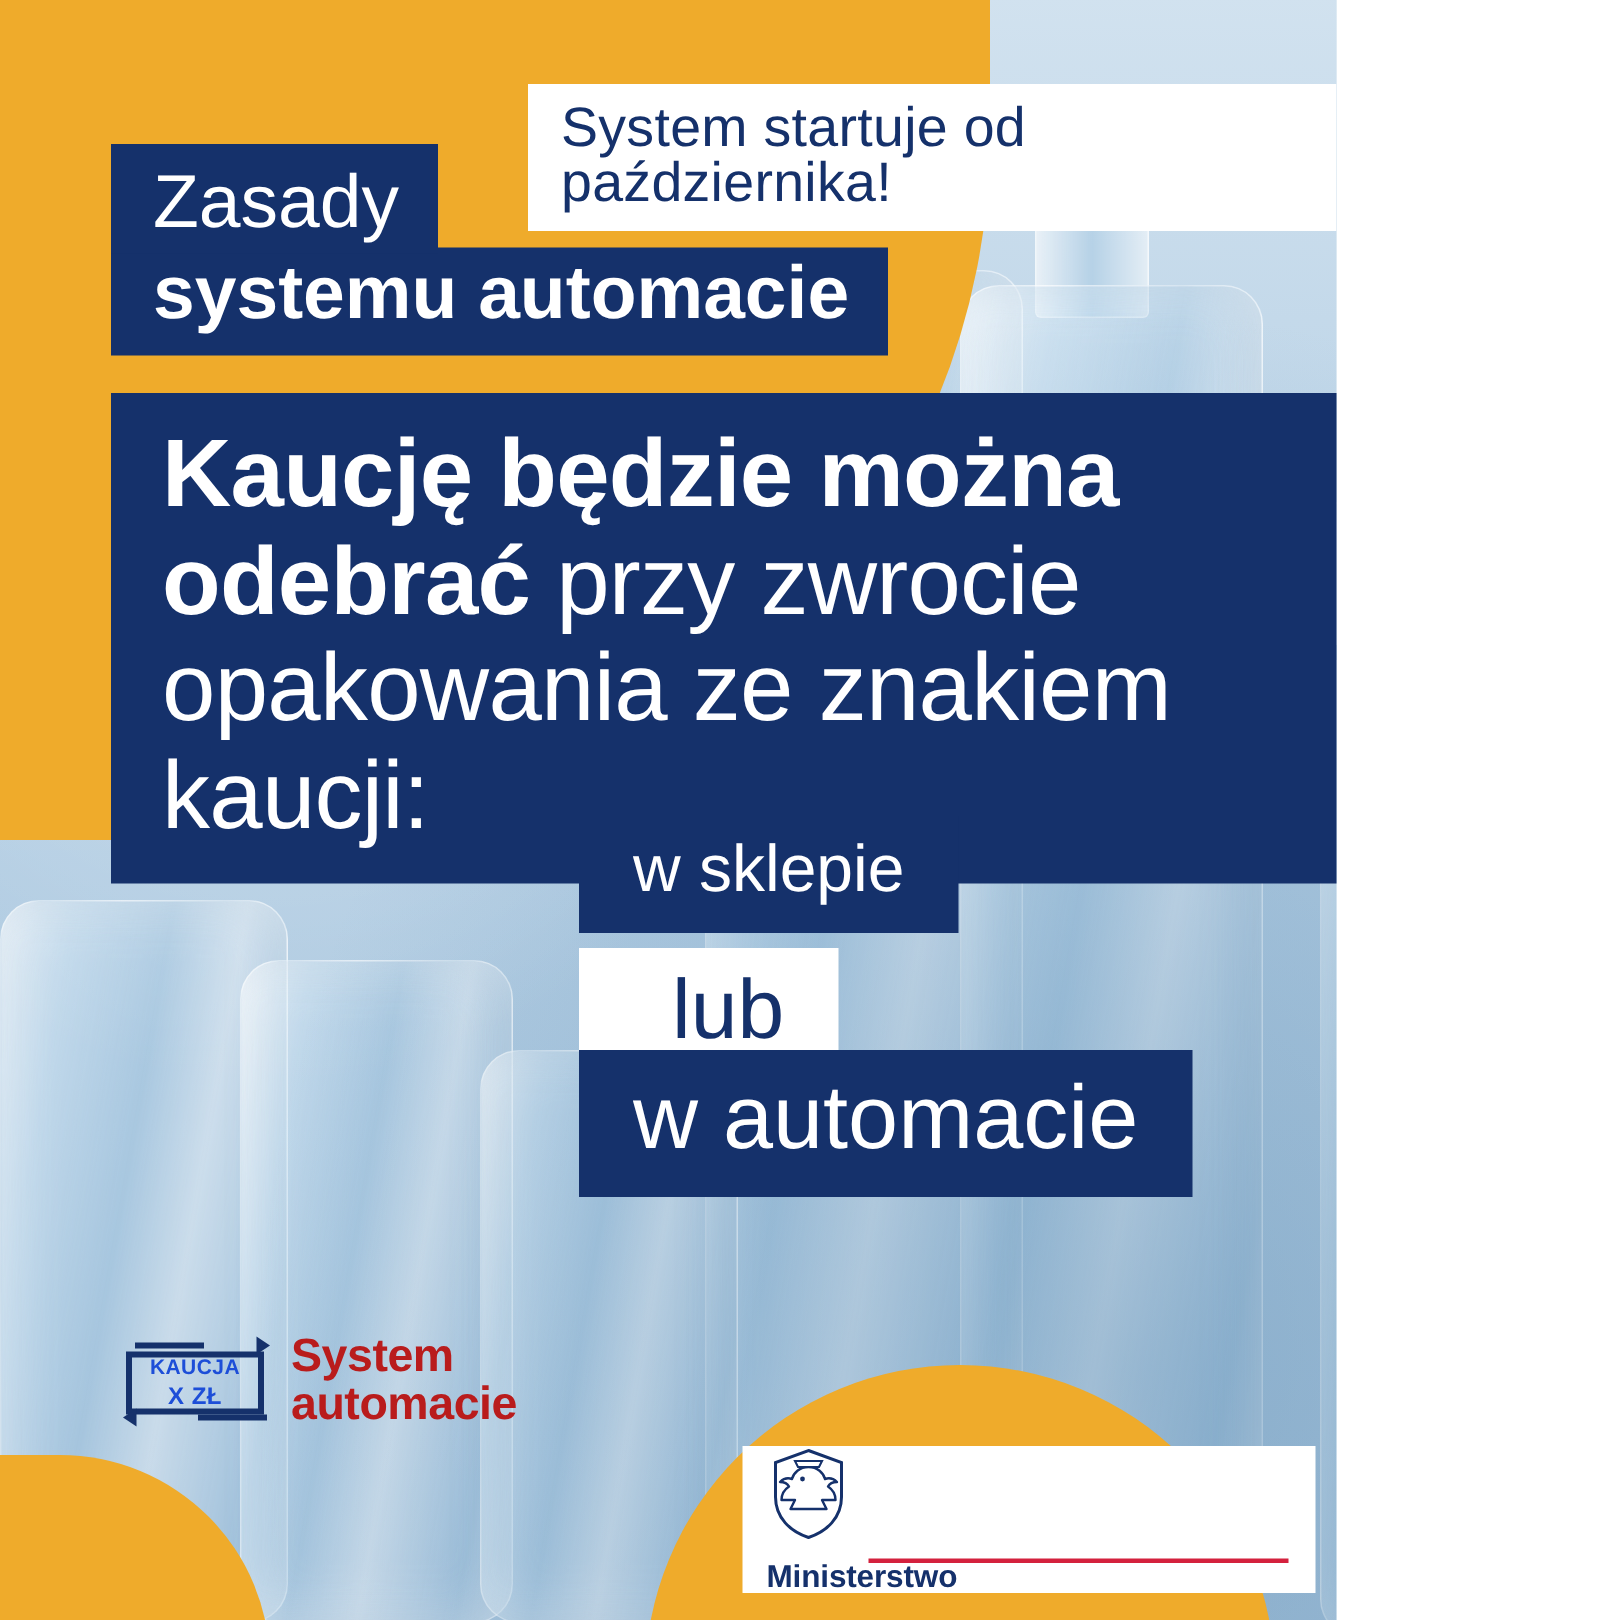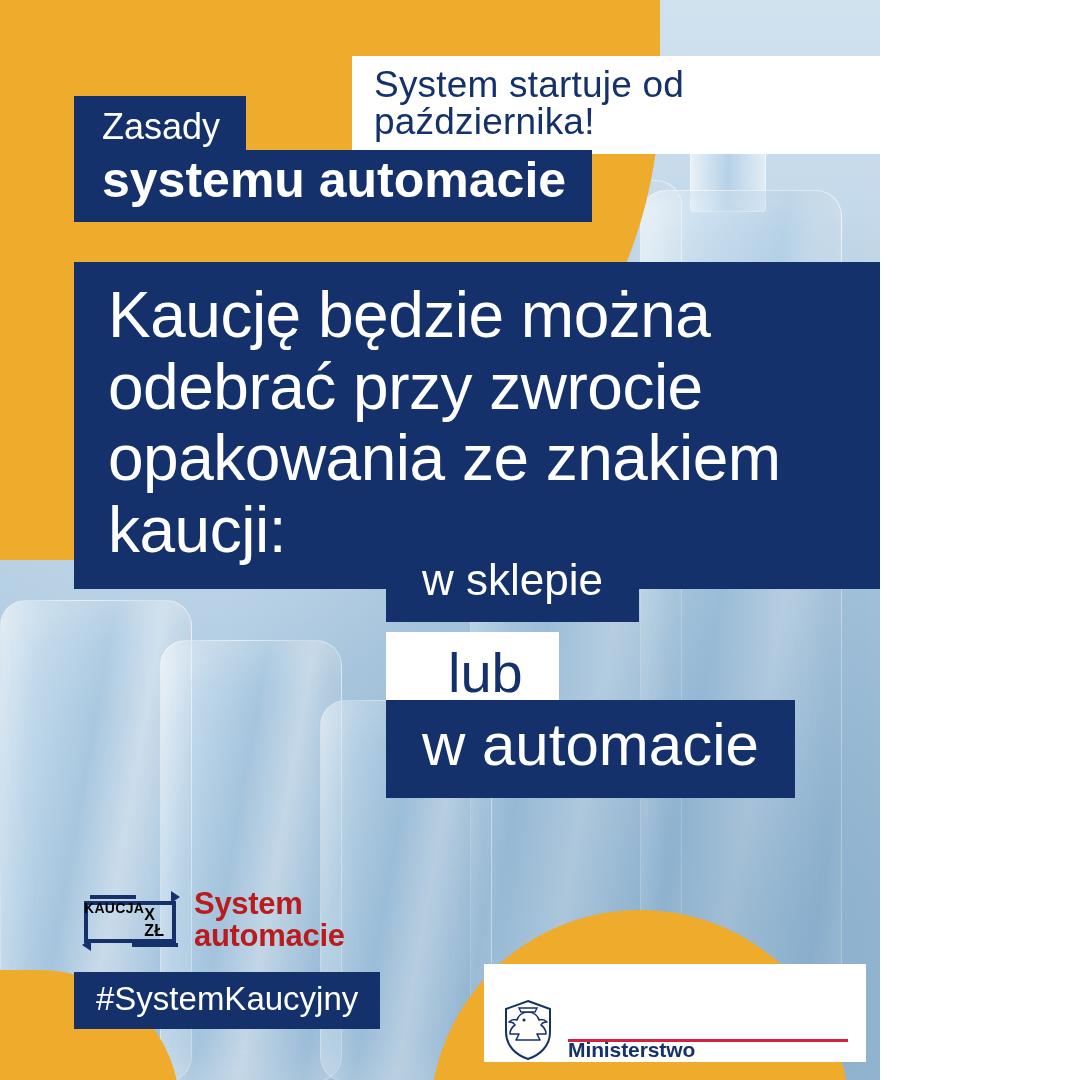--- a/index.html
+++ b/index.html
@@ -7,20 +7,21 @@
     padding: 0;
     background: #ffffff;
   }
   #poster {
     position: relative;
     width: 880px;
     height: 1080px;
     overflow: hidden;
     font-family: "Liberation Sans", sans-serif;
     background: #cfe0ee;
+    padding-left: 11px;
   }
 
   
   .photo {
     position: absolute;
     inset: 0;
     background:
       linear-gradient(to bottom, rgba(255,255,255,0.30), rgba(150,185,215,0.25) 45%, rgba(120,160,195,0.35));
     background-color: #bdd5e8;
   }
@@ -112,21 +113,21 @@
   }
 
   .title-wrap {
     position: absolute;
     left: 74px;
     top: 96px;
   }
   .title-l1 {
     display: inline-block;
     padding: 12px 26px 8px 28px;
-    font-size: 36px;
+    font-size: 50px;
     line-height: 1.05;
     font-weight: 400;
   }
   .title-l2 {
     display: block;
     padding: 4px 26px 16px 28px;
     font-size: 50px;
     line-height: 1.05;
     font-weight: 700;
     margin-top: -4px;
@@ -137,21 +138,21 @@
     left: 74px;
     top: 262px;
     width: 838px;
     padding: 18px 26px 22px 34px;
     box-sizing: border-box;
     font-size: 64px;
     line-height: 1.12;
     font-weight: 400;
     letter-spacing: -0.5px;
   }
-  .lead b { font-weight: 400; }
+  .lead b { font-weight: 700; }
 
   .opt1 {
     position: absolute;
     left: 386px;
     top: 544px;
     padding: 12px 36px 18px 36px;
     font-size: 44px;
     line-height: 1.1;
     font-weight: 400;
   }
@@ -194,24 +195,24 @@
     width: 92px; height: 42px;
     border: 4px solid #15316b;
     box-sizing: border-box;
     background: transparent;
   }
   .logo-mark .txt {
     position: absolute;
     left: 0; top: 8px;
     width: 92px; height: 42px;
     display: flex;
-    flex-direction: row;
-    align-items: flex-start;
+    flex-direction: column;
+    align-items: center;
     justify-content: center;
-    color: #000000;
+    color: #1d4ed8;
     font-weight: 700;
     line-height: 1;
   }
   .logo-mark .txt .l1 { font-size: 14px; letter-spacing: 0.3px; }
   .logo-mark .txt .l2 { font-size: 16px; letter-spacing: 0.3px; margin-top: 6px; }
   .logo-mark .arrow-top, .logo-mark .arrow-bot {
     position: absolute;
     background: #15316b;
     height: 4px;
   }
@@ -251,24 +252,25 @@
 
   
   .ministry {
     position: absolute;
     right: 14px;
     bottom: 18px;
     width: 382px;
     height: 98px;
     background: #ffffff;
     display: flex;
-    align-items: flex-end;
+    align-items: flex-start;
     gap: 12px;
     padding: 0 16px;
     box-sizing: border-box;
+    flex-direction: column;
   }
   .ministry .crest { width: 56px; height: 64px; flex: 0 0 auto; }
   .ministry .mtext {
     color: #15316b;
     font-weight: 700;
     font-size: 21px;
     line-height: 1.12;
     letter-spacing: -0.1px;
   }
   .ministry .rule {
@@ -331,21 +333,20 @@
       </div>
       <div class="arrow-bot"></div>
       <div class="tip-l"></div>
     </div>
     <div class="logo-name">
       <div>System</div>
       <div>automacie</div>
     </div>
   </div>
 
-  <div class="hashtag navy">#SystemKaucyjny</div>
 
   <div class="ministry">
     <svg class="crest" viewBox="0 0 56 64" aria-hidden="true">
       <path d="M28 3 L50 11 V34 C50 48 40 57 28 61 C16 57 6 48 6 34 V11 Z" fill="#ffffff" stroke="#15316b" stroke-width="2"></path>
       <path d="M28 14 c-6 0 -10 4 -11 8 c-3 -1 -6 0 -8 2 c3 0 5 1 6 3 c-3 2 -5 5 -5 9 h9 l-3 6 h24 l-3 -6 h9 c0 -4 -2 -7 -5 -9 c1 -2 3 -3 6 -3 c-2 -2 -5 -3 -8 -2 c-1 -4 -5 -8 -11 -8 z" fill="#ffffff" stroke="#15316b" stroke-width="1.6" stroke-linejoin="round"></path>
       <circle cx="24" cy="22" r="1.6" fill="#15316b"></circle>
       <path d="M19 10 h18 l-2 4 h-14 z" fill="#ffffff" stroke="#15316b" stroke-width="1.4"></path>
     </svg>
     <div class="mtext">
       <div>Ministerstwo</div>

